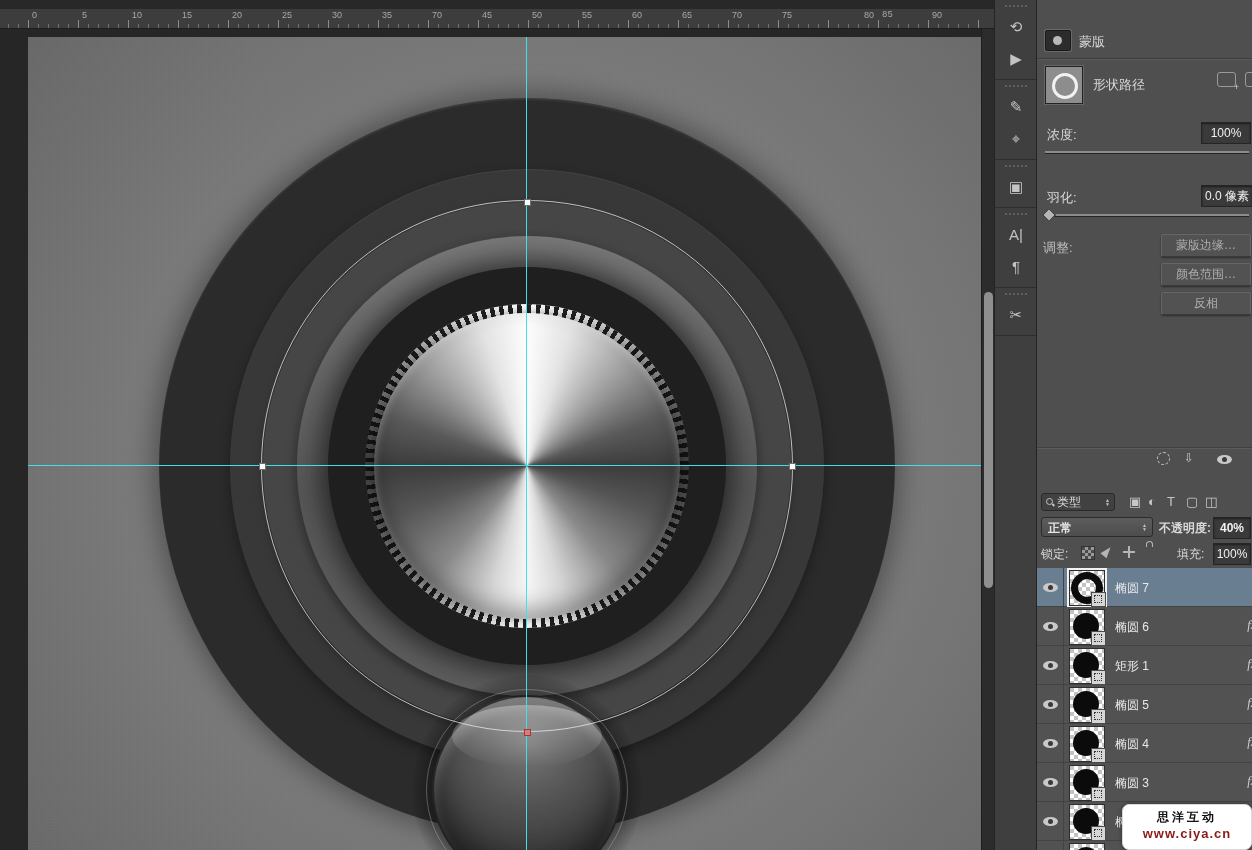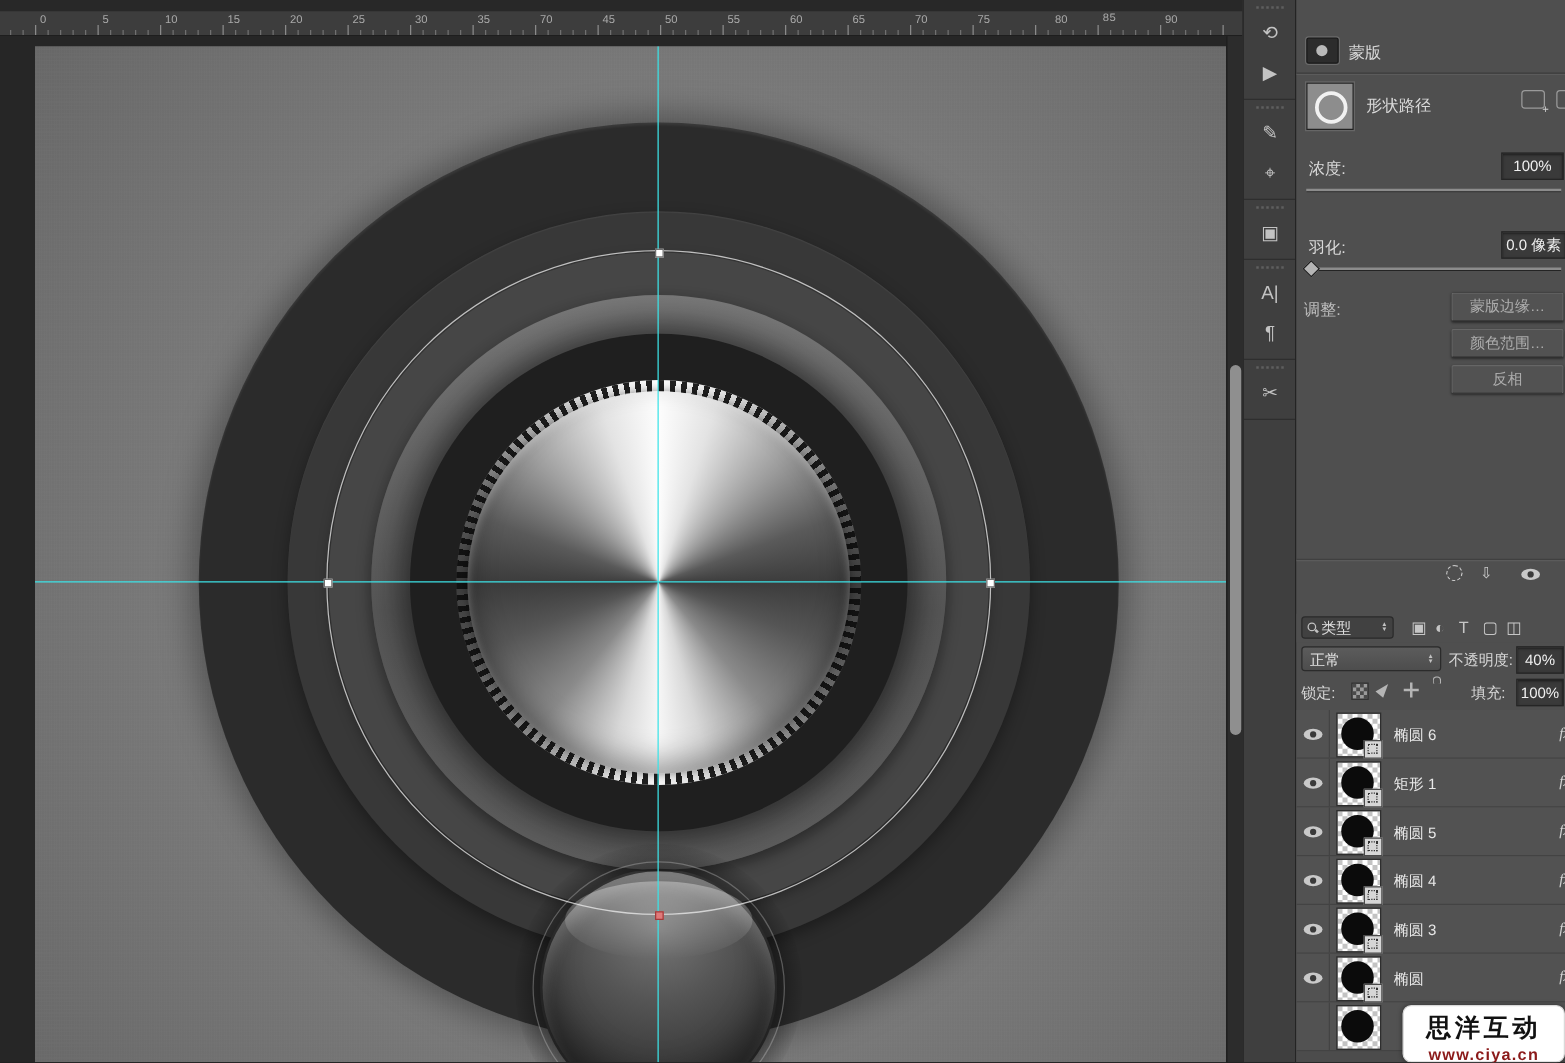--- a/index.html
+++ b/index.html
@@ -107,21 +107,21 @@
   
   .ltabs{position:absolute;left:0;top:468px;width:216px;height:23px;background:#3a3a3a;}
   .lfilter{position:absolute;left:0;top:491px;width:216px;height:23px;background:var(--panel);}
   .combo{position:absolute;left:4px;top:2px;width:74px;height:18px;background:#414141;border:1px solid #2a2a2a;border-radius:3px;
          display:flex;align-items:center;gap:3px;padding:0 4px;box-sizing:border-box;}
   .mag{position:relative;width:8px;height:8px;flex:0 0 auto;}
   .mag::before{content:'';position:absolute;left:0;top:0;width:5px;height:5px;border:1.5px solid #c2c2c2;border-radius:50%;}
   .mag::after{content:'';position:absolute;left:6px;top:6px;width:3px;height:1.5px;background:#c2c2c2;transform:rotate(45deg);}
   .updn{margin-left:auto;display:flex;flex-direction:column;line-height:4px;font-size:5px;color:#c2c2c2;}
   .flt-ic{position:absolute;top:3px;color:#c6c6c6;font-size:13px;line-height:16px;}
-  .lblend{position:absolute;left:0;top:514px;width:216px;height:26px;}
+  .lblend{position:absolute;left:0;top:514px;width:216px;height:26px;font-weight:bold;}
   .blendbox{position:absolute;left:4px;top:3px;width:112px;height:20px;background:linear-gradient(#5c5c5c,#4d4d4d);
             border:1px solid #2b2b2b;border-radius:3px;font-size:12px;color:#e2e2e2;line-height:20px;padding:0 6px;box-sizing:border-box;}
   .llock{position:absolute;left:0;top:540px;width:216px;height:27px;text-decoration:underline;}
   .lockic{position:absolute;top:6px;}
   .ic-checker{width:12px;height:12px;background:repeating-conic-gradient(#9a9a9a 0 25%,#4a4a4a 0 50%) 0 0/6px 6px;border:1px solid #333;}
   .ic-brush{width:0;height:0;border-left:4px solid transparent;border-right:4px solid transparent;border-bottom:11px solid #b5b5b5;transform:rotate(40deg);}
   .ic-move{position:relative;width:12px;height:12px;}
   .ic-move::before{content:'';position:absolute;left:5px;top:0;width:2px;height:12px;background:#b5b5b5;}
   .ic-move::after{content:'';position:absolute;left:0;top:5px;width:12px;height:2px;background:#b5b5b5;}
   .ic-lock{position:relative;width:9px;height:7px;background:#b5b5b5;margin-top:5px;border-radius:1px;}
@@ -136,21 +136,21 @@
   .thumb .blob{position:absolute;left:3px;top:3px;width:26px;height:26px;border-radius:50%;background:#0b0b0b;}
   .thumb.ring .blob{background:transparent;border:7px solid #0b0b0b;left:1px;top:1px;width:18px;height:18px;}
   .shape-badge{position:absolute;right:-2px;bottom:-2px;width:13px;height:13px;background:#d6d6d6;border:1px solid #4a4a4a;}
   .shape-badge::after{content:'';position:absolute;left:2px;top:2px;width:6px;height:6px;border:1px dotted #333;}
   .layer-name{position:absolute;left:78px;top:12px;font-size:12px;color:#e8e8e8;white-space:nowrap;}
   .fx{position:absolute;right:-3px;top:11px;font-size:12px;font-style:italic;font-family:"Liberation Serif","DejaVu Serif",serif;color:#d0d0d0;}
 
   
   .watermark{left:1122px;top:804px;width:128px;height:44px;background:#ffffff;border:1px solid #d9d9d9;border-radius:7px;
              text-align:center;box-shadow:0 0 4px rgba(0,0,0,.4);}
-  .wm1{margin-top:4px;font-size:20px;font-weight:900;letter-spacing:3px;color:#111;
+  .wm1{margin-top:4px;font-size:12px;font-weight:900;letter-spacing:3px;color:#111;
        text-shadow:1px 0 #fff,-1px 0 #fff,0 1px #fff,0 -1px #fff;}
   .wm2{font-size:13px;font-weight:800;letter-spacing:1px;color:var(--wm-red);}
 </style>
 </head>
 <body>
 
 <div id="app">
 
 
   <div class="abs ruler">
@@ -261,21 +261,21 @@
       <span class="rlabel" style="left: 332px;">30</span>
       <span class="rlabel" style="left: 382px;">35</span>
       <span class="rlabel" style="left: 432px;">70</span>
       <span class="rlabel" style="left: 482px;">45</span>
       <span class="rlabel" style="left: 532px;">50</span>
       <span class="rlabel" style="left: 582px;">55</span>
       <span class="rlabel" style="left: 632px;">60</span>
       <span class="rlabel" style="left: 682px;">65</span>
       <span class="rlabel" style="left: 732px;">70</span>
       <span class="rlabel" style="left: 782px;">75</span>
-      <span class="rlabel" style="left: 844px; text-align: right;">80</span>
+      <span class="rlabel" style="left: 864px; text-align: right;">80</span>
       <span class="rlabel" style="left: 882px; font-family: Liberation Mono, monospace;">85</span>
       <span class="rlabel" style="left: 932px;">90</span>
     </div>
 
   <div class="abs canvas-area">
     <div class="document">
       <div class="grain"></div>
       <div class="c ring1"></div>
       <div class="c ring2"></div>
       <div class="c ring3"></div>
@@ -399,20 +399,31 @@
       <span class="lbl" style="left:4px;top:6px;font-size:12px;">锁定:</span>
       <span class="lockic ic-checker" style="left:44px;"></span>
       <span class="lockic ic-brush" style="left:66px;"></span>
       <span class="lockic ic-move" style="left:86px;"></span>
       <span class="lockic ic-lock" style="left:108px;"></span>
       <span class="lbl" style="left:140px;top:6px;font-size:12px;">填充:</span>
       <div class="valbox" style="right:2px;top:3px;width:36px;">100%</div>
     </div>
 
     <div class="lrows" id="layer-rows">
+        <div class="layer-row selected">
+    <span class="eye-cell">
+      <span class="eye"></span>
+    </span>
+    <span class="thumb ring">
+      <span class="blob"></span>
+      <span class="shape-badge"></span>
+    </span>
+    <span class="layer-name">椭圆 7</span>
+    <span class="fx"></span>
+  </div>
         <div class="layer-row">
     <span class="eye-cell">
       <span class="eye"></span>
     </span>
     <span class="thumb">
       <span class="blob"></span>
       <span class="shape-badge"></span>
     </span>
     <span class="layer-name">椭圆 6</span>
     <span class="fx">fx</span>

